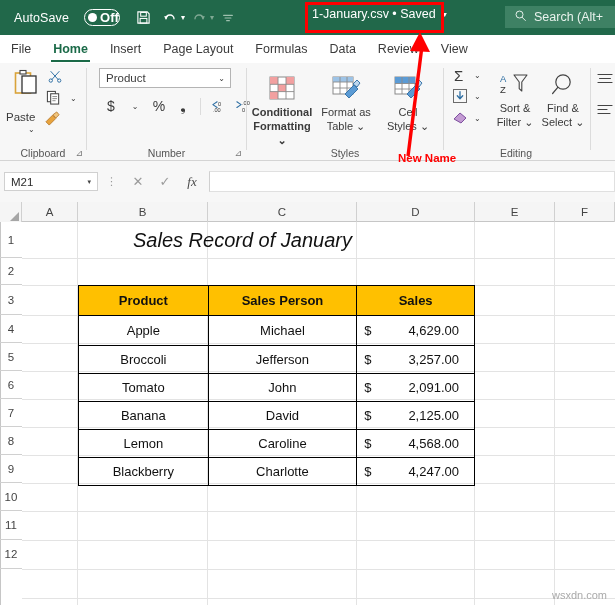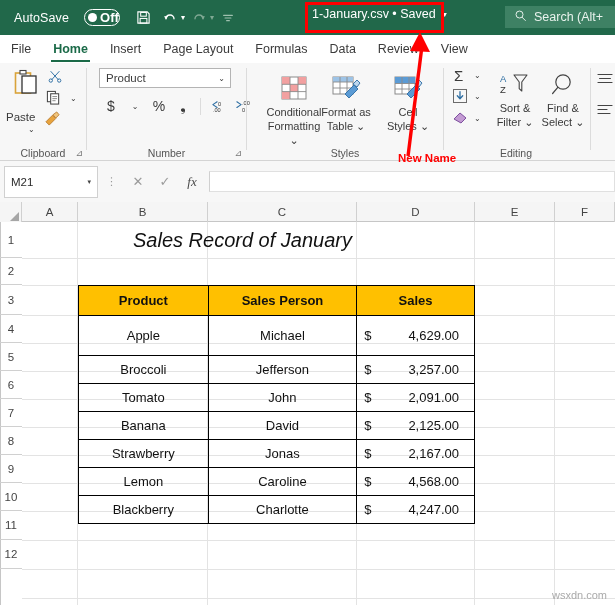--- a/index.html
+++ b/index.html
@@ -138,21 +138,21 @@
   .ecol .ei-ico { height: 30px; display: flex; align-items: flex-end; justify-content: center; }
   .ecol .ei-t { font-size: 11px; color: #3b3b3b; line-height: 14px; text-align: center; margin-top: 3px; }
 
   
   .fbar {
     position: absolute; left: 0; top: 161px; width: 615px; height: 41px;
     background: #f7f7f7;
     display: flex; align-items: center;
   }
   .namebox {
-    margin-left: 4px; width: 94px; height: 32px; background: #ffffff;
+    margin-left: 4px; width: 94px; height: 19px; background: #ffffff;
     border: 1px solid #d0d0d0; display: flex; align-items: center;
     justify-content: space-between; padding: 0 6px; font-size: 11.5px; color: #2b2b2b;
   }
   .namebox .nb-car { font-size: 7px; color: #444; }
   .fb-dots { margin-left: 8px; color: #9a9a9a; font-size: 11px; letter-spacing: 0; }
   .fb-btns { display: flex; align-items: center; gap: 1px; margin-left: 8px; }
   .fb-btn {
     width: 26px; height: 22px; display: flex; align-items: center; justify-content: center;
     color: #9b9b9b; font-size: 13px;
   }
@@ -364,21 +364,21 @@
               <text x="8.5" y="14" font-size="6" fill="#333" font-family="sans-serif">0</text>
             </svg>
         </span>
       </div>
       <span class="glabel">Number</span>
       <span class="dlg" style="right:4px;">⊿</span>
     </div>
     <div class="gsep" style="left:246px;"></div>
 
     <div class="rgroup" style="left:247px; width:196px;">
-      <div class="sitem" style="left:16px; top:5px;">
+      <div class="sitem" style="left:4px; top:5px;font-weight:bold;">
         <span class="si-ico">
           <svg width="30" height="28" viewBox="0 0 30 28">
             <rect x="3" y="3" width="24" height="22" fill="#fff" stroke="#8a8a8a" stroke-width="1"></rect>
             <rect x="3" y="3" width="8" height="7.3" fill="#f2a0a0"></rect>
             <rect x="11" y="10.3" width="8" height="7.3" fill="#f2a0a0"></rect>
             <rect x="3" y="17.6" width="8" height="7.4" fill="#f2a0a0"></rect>
             <rect x="19" y="3" width="8" height="7.3" fill="#f2a0a0"></rect>
             <path d="M11 3v22M19 3v22M3 10.3h24M3 17.6h24" stroke="#8a8a8a" stroke-width=".9"></path>
           </svg>
         </span>
@@ -543,21 +543,21 @@
     <table class="tbl" style="left:78px; top:83px; width:397px;">
       <thead>
         <tr>
           <th style="width:130px; height:30px;">Product</th>
           <th style="width:149px; height:30px;">Sales Person</th>
           <th style="width:118px; height:30px;">Sales</th>
         </tr>
       </thead>
       <tbody>
         <tr>
-          <td style="height:40px;">Apple</td>
+          <td style="height:30px;">Apple</td>
           <td>Michael</td>
           <td class="money">
             <span class="cur">$</span>
             <span class="amt">4,629.00</span>
           </td>
         </tr>
         <tr>
           <td style="height:28px;">Broccoli</td>
           <td>Jefferson</td>
           <td class="money">
@@ -575,28 +575,20 @@
         </tr>
         <tr>
           <td style="height:28px;">Banana</td>
           <td>David</td>
           <td class="money">
             <span class="cur">$</span>
             <span class="amt">2,125.00</span>
           </td>
         </tr>
         <tr>
-          <td style="height:28px;">Strawberry</td>
-          <td>Jonas</td>
-          <td class="money">
-            <span class="cur">$</span>
-            <span class="amt">2,167.00</span>
-          </td>
-        </tr>
-        <tr>
           <td style="height:28px;">Lemon</td>
           <td>Caroline</td>
           <td class="money">
             <span class="cur">$</span>
             <span class="amt">4,568.00</span>
           </td>
         </tr>
         <tr>
           <td style="height:28px;">Blackberry</td>
           <td>Charlotte</td>

